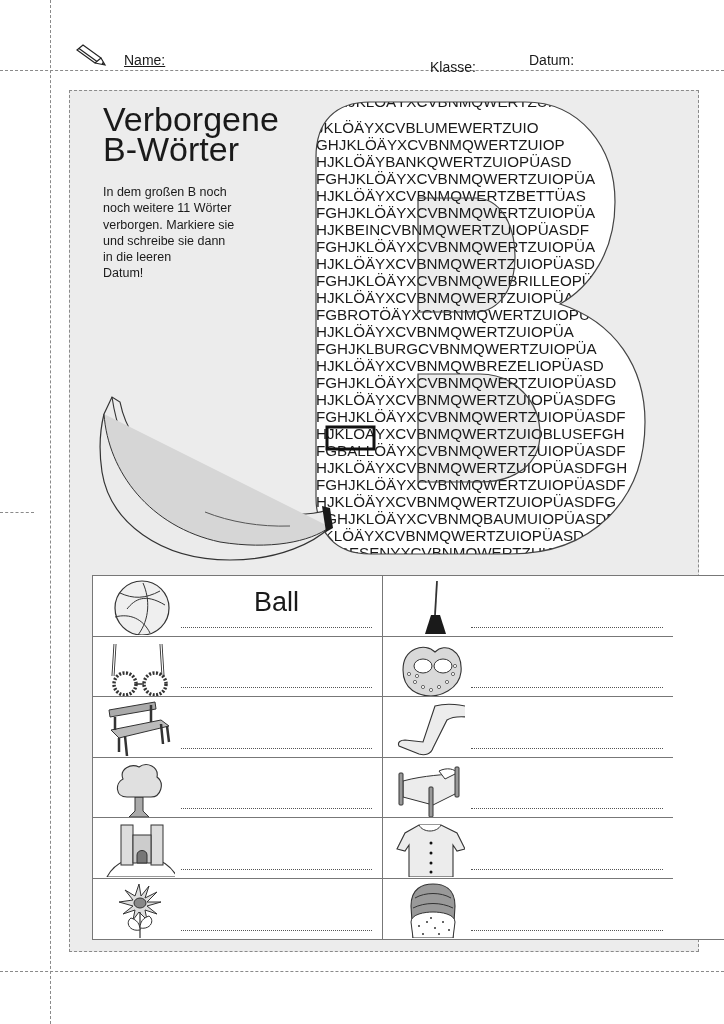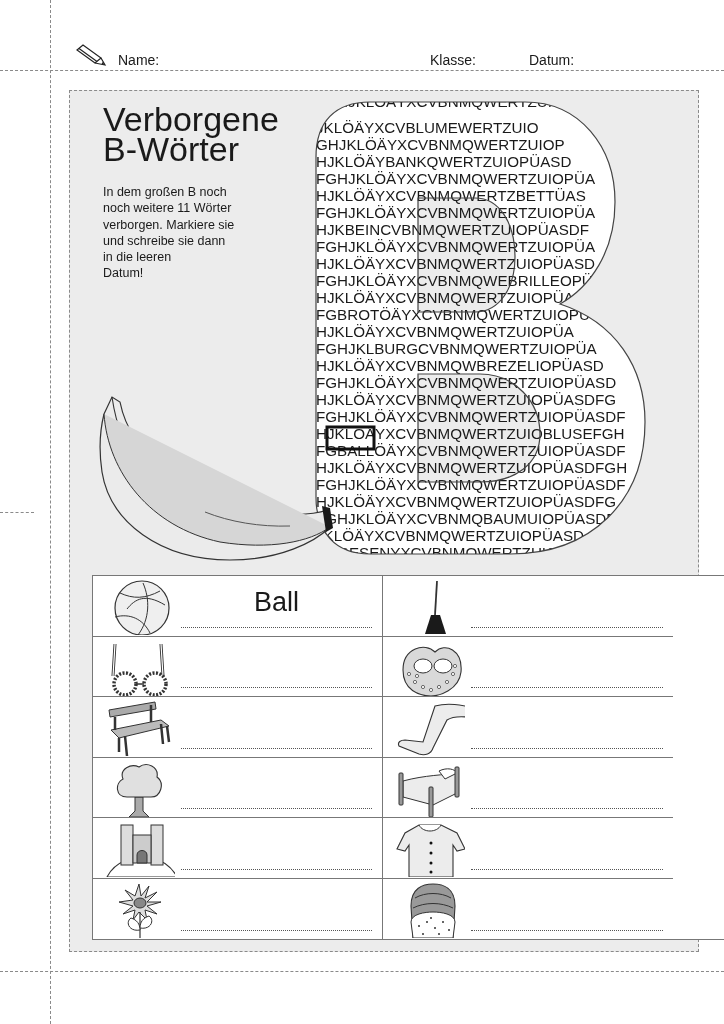--- a/index.html
+++ b/index.html
@@ -44,22 +44,22 @@
 <div class="cut-v" style="left:50px;"></div>
 
 <svg class="pencil" viewBox="0 0 34 22">
   <g fill="none" stroke="#222" stroke-width="1.2">
     <path d="M2 6 L8 1 L26 14 L20 19 Z" fill="#fff"></path>
     <path d="M4 4.5 L22 17.5"></path>
     <path d="M26 14 L30 21 L20 19"></path>
   </g>
   <path d="M27.5 18 L30 21 L26.5 20.3 Z" fill="#222"></path>
 </svg>
-<div class="header-label" style="left:118px;">Name:</div>
-<div class="header-label" style="left:430px;">Klasse:</div>
+<div class="header-label" style="left:124px;text-decoration:underline;">Name:</div>
+<div class="header-label" style="left:430px;margin-top:7px;">Klasse:</div>
 <div class="header-label" style="left:529px;">Datum:</div>
 
 <div class="panel"></div>
 
 <div class="title">
   <div>Verborgene</div>
   <div>B-Wörter</div>
 </div>
 
 <div class="instructions">

